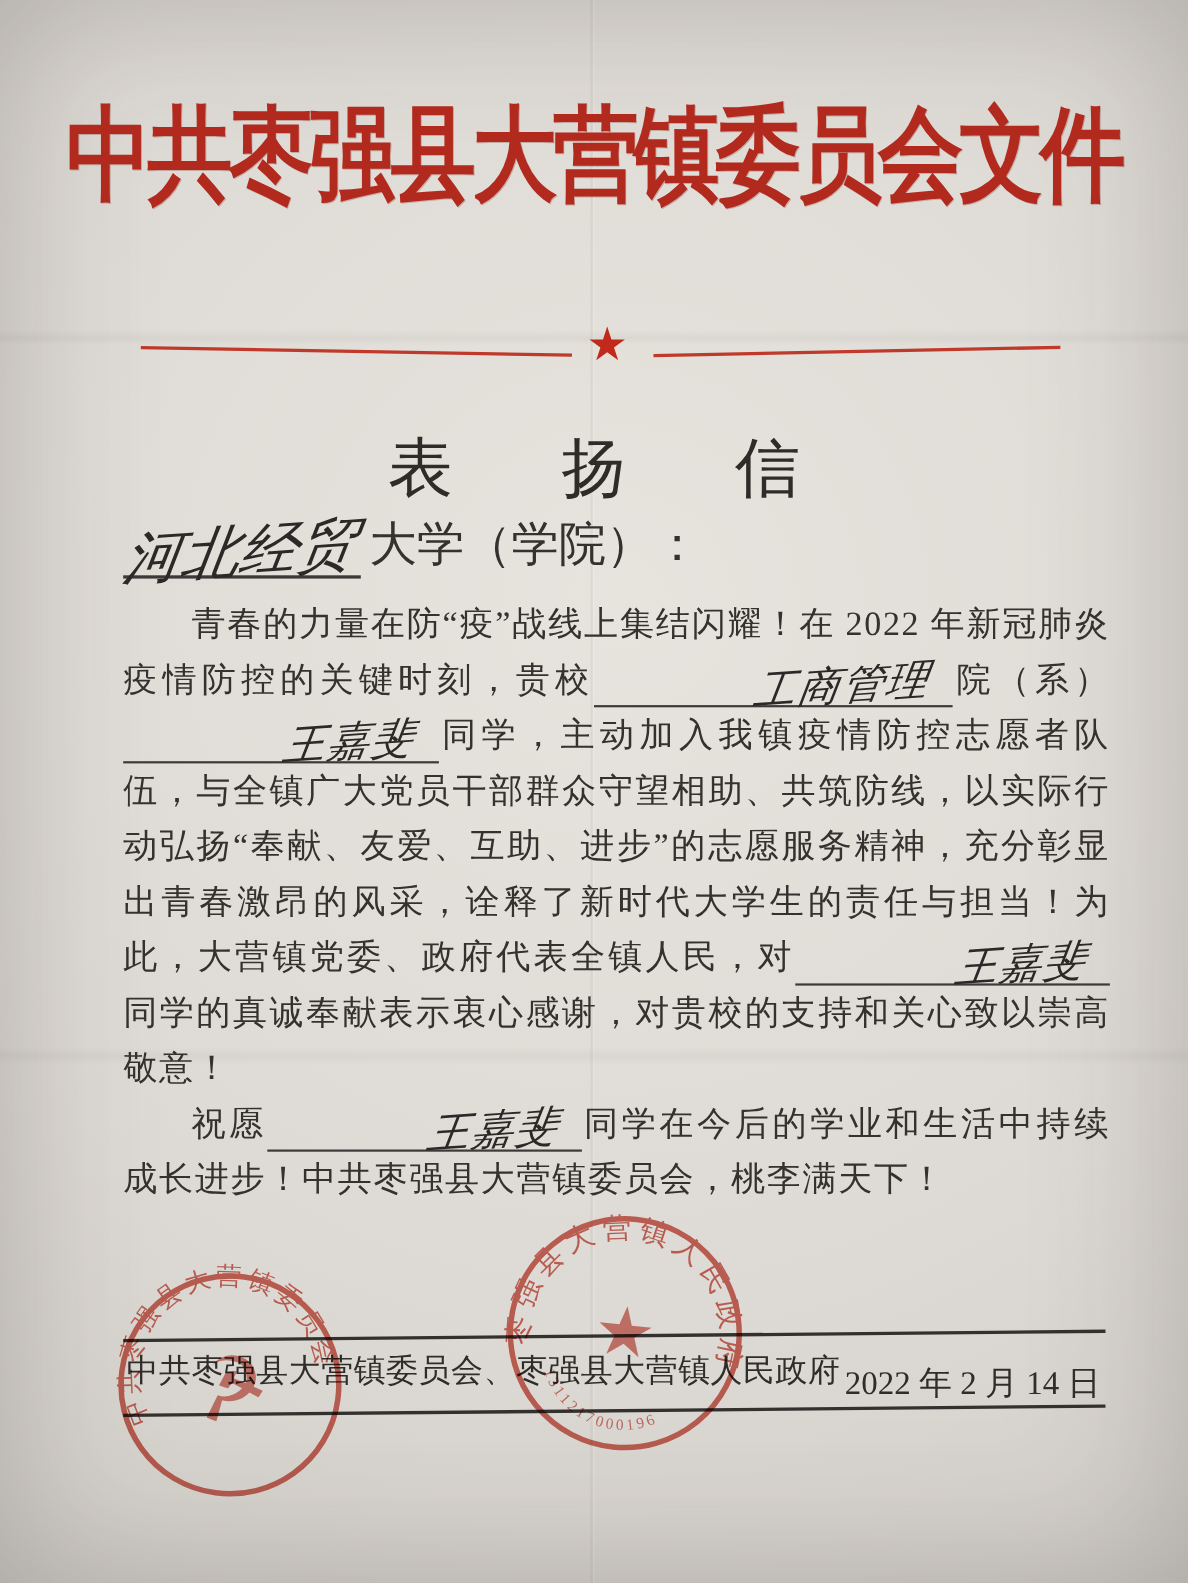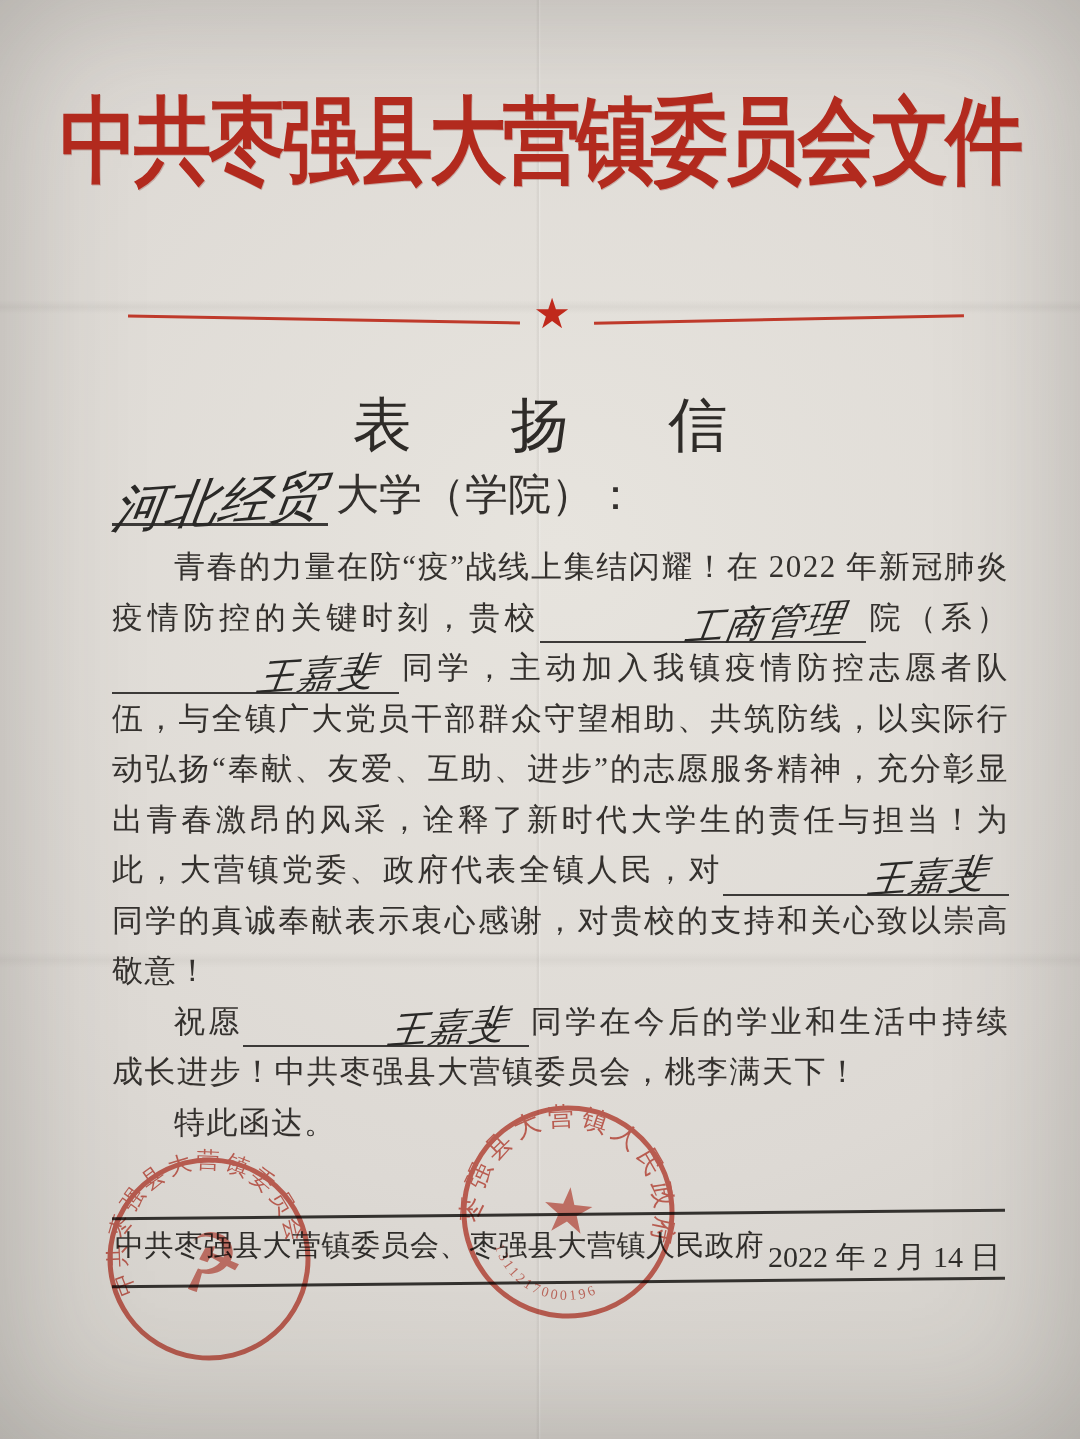--- a/index.html
+++ b/index.html
@@ -130,21 +130,20 @@
 
   <div class="salutation">
     <span class="blank-school"><span class="hw hw-school">河北经贸</span></span><span class="printed">大学（学院）：</span>
   </div>
 
   <div class="body-text">
     <p><span>青春的力量在防“疫”战线上集结闪耀！在 2022 年新冠肺炎疫情防控的关键时刻，贵校</span><span class="inline-blank"><span class="hw hw-inline">工商管理</span></span><span>院（系）</span><span class="inline-blank"><span class="hw hw-inline">王嘉斐</span></span><span>同学，主动加入我镇疫情防控志愿者队伍，与全镇广大党员干部群众守望相助、共筑防线，以实际行动弘扬“奉献、友爱、互助、进步”的志愿服务精神，充分彰显出青春激昂的风采，诠释了新时代大学生的责任与担当！为此，大营镇党委、政府代表全镇人民，对</span><span class="inline-blank"><span class="hw hw-inline">王嘉斐</span></span><span>同学的真诚奉献表示衷心感谢，对贵校的支持和关心致以崇高敬意！</span></p>
 
     <p><span>祝愿</span><span class="inline-blank"><span class="hw hw-inline">王嘉斐</span></span><span>同学在今后的学业和生活中持续成长进步！中共枣强县大营镇委员会，桃李满天下！</span></p>
 
-    <p>特此函达。</p>
   </div>
 
   <div class="rule-black top"></div>
   <div class="issuer-line">中共枣强县大营镇委员会、枣强县大营镇人民政府</div>
   <div class="date-line">2022 年 2 月 14 日</div>
   <div class="rule-black bottom"></div>
 
   <svg class="stamp stamp-party" width="218" height="218" viewBox="0 0 218 218">
     <circle cx="109" cy="109" r="99" fill="none" stroke="#cb4a3c" stroke-width="5"></circle>
     <path id="arc-party" d="M 31,125 A 82,82 0 1 1 187,125" fill="none"></path>

